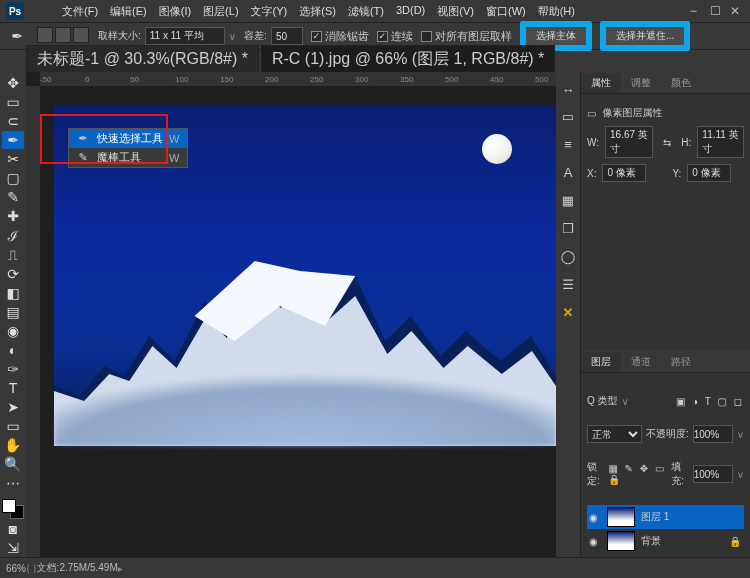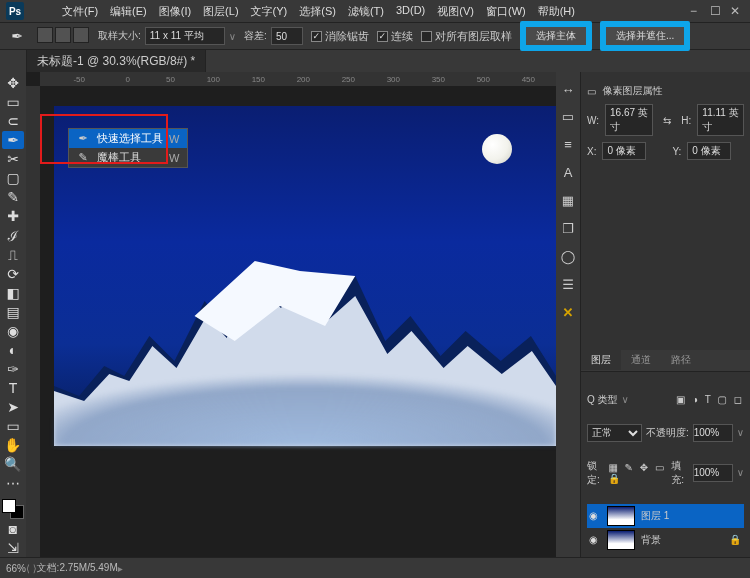--- a/index.html
+++ b/index.html
@@ -10,33 +10,33 @@
   .menubar .item { padding:2px 6px; color:#ddd; font-size:11px; }
   .menubar .right { margin-left:auto; display:flex; gap:10px; padding-right:4px;}
   .win-ctl { width:10px; color:#bbb; font-size:12px;}
   .optbar { height:28px; background:#383838; display:flex; align-items:center; padding:2px 6px; gap:8px; border-top:1px solid #222; border-bottom:1px solid #222;}
   .optbar .ico { width:22px; height:22px; display:flex;align-items:center;justify-content:center; color:#ddd; font-size:14px;}
   .optbar .mini { width:16px;height:16px;background:#525252;display:inline-block;border:1px solid #222;margin:0 1px;}
   .optbar label { color:#ccc; font-size:10px; display:flex;align-items:center;gap:4px;}
   .optbar input[type=text]{ background:#262626;border:1px solid #555;color:#ddd;height:18px;padding:0 4px;font-size:10px;}
   .optbar .btn { background:#4b4b4b;border:6px solid #0ea5e9;color:#ddd;padding:2px 10px;font-size:10px;border-radius:2px;}
   .tabbar { height:22px; background:#383838; display:flex; align-items:flex-end; padding-left:26px; gap:0;}
-  .tabbar .tab { background:#292929;color:#ccc;font-size:12px;padding:3px 10px 2px 10px;border:1px solid #222;border-bottom:none;margin-right:2px;}
+  .tabbar .tab { background:#292929;color:#ccc;font-size:16px;padding:3px 10px 2px 10px;border:1px solid #222;border-bottom:none;margin-right:2px;}
   .tabbar .tab.active { background:#1d1d1d; }
   
   .workspace { position:absolute; top:72px; left:0; right:0; bottom:21px; }
   .toolbar { position:absolute;left:0;top:0;bottom:0;width:26px;background:#383838;display:flex;flex-direction:column;align-items:center;padding-top:2px;gap:1px;}
   .toolbar .t { width:22px;height:20px;display:flex;align-items:center;justify-content:center;color:#ddd;font-size:14px;cursor:pointer;}
   .toolbar .t.sel { background:#0a64c4;border-radius:2px;}
   .toolbar .fgbg { width:22px;height:22px;position:relative;margin-top:6px;}
   .toolbar .fgbg .fg{position:absolute;top:0;left:0;width:14px;height:14px;background:#fff;border:1px solid #000;}
   .toolbar .fgbg .bg{position:absolute;bottom:0;right:0;width:14px;height:14px;background:#000;border:1px solid #666;}
   .canvas-area { position:absolute;left:26px;right:170px;top:0;bottom:0;background:#1e1e1e; }
   .ruler-h { position:absolute;top:0;left:14px;right:0;height:14px;background:#333;display:flex;align-items:center;color:#888;font-size:8px;overflow:hidden;}
-  .ruler-h span{ display:inline-block;width:50px;text-align:right;padding-left:24px;}
+  .ruler-h span{ display:inline-block;width:50px;text-align:left;}
   .ruler-v { position:absolute;top:14px;left:0;width:14px;bottom:0;background:#333;}
   .canvas-view { position:absolute; top:14px; left:14px; right:0; bottom:0; overflow:hidden; background:#1e1e1e;}
   .doc { position:absolute; top:20px; left:14px; width:502px; height:340px; background:linear-gradient(#0a1e72 0%, #0a2a9e 40%, #0b2e95 70%, #071a52 100%);}
   .moon { position:absolute; top:28px; right:44px; width:30px; height:30px; border-radius:50%; background:radial-gradient(circle at 35% 35%, #fff 0%, #f2f2ec 55%, #cfcfc3 100%);}
   .mountain { position:absolute;bottom:0;left:0;right:0;height:200px;}
   .mountain svg{width:100%;height:100%;display:block;}
   .clouds{position:absolute;bottom:0;left:0;right:0;height:80px;background:radial-gradient(80% 120% at 50% 100%, rgba(150,180,220,.85), rgba(50,90,150,.4) 60%, transparent 75%);filter:blur(2px);}
   
   .flyout { position:absolute; top:42px; left:28px; background:#3a3a3a; border:1px solid #555; z-index:10;}
   .flyout .row{ display:flex;align-items:center;gap:6px;padding:2px 8px 2px 6px;color:#ddd;font-size:11px;}
@@ -120,20 +120,21 @@
   <span class="cbox">
       <span class="cb"></span>
       <span>对所有图层取样</span>
     </span>
   <div class="btn">选择主体</div>
   <div class="btn">选择并遮住...</div>
 </div>
 
 <div class="tabbar" id="tabbar">
     <div class="tab">未标题-1 @ 30.3%(RGB/8#) *</div>
+    <div class="tab active">R-C (1).jpg @ 66% (图层 1, RGB/8#) *</div>
   </div>
 
 <div class="workspace">
 
   <div class="toolbar">
     <div class="t">✥</div>
     <div class="t">▭</div>
     <div class="t">⊂</div>
     <div class="t sel">✒</div>
     <div class="t">✂</div>
@@ -213,20 +214,25 @@
       <div class="s">≡</div>
       <div class="s">A</div>
       <div class="s">▦</div>
       <div class="s">❐</div>
       <div class="s">◯</div>
       <div class="s">☰</div>
       <div class="s x">✕</div>
     </div>
 
   <div class="panels">
+    <div class="panel-tabs" id="prop-tabs">
+        <div class="pt act">属性</div>
+        <div class="pt">调整</div>
+        <div class="pt">颜色</div>
+      </div>
     <div class="prop-body">
       <div class="line">
           <span>▭</span>
           <span>像素图层属性</span>
         </div>
       <div class="line">
         <span>W:</span>
         <span class="field">16.67 英寸</span>
         <span style="margin:0 4px;">⇆</span>
         <span>H:</span>

